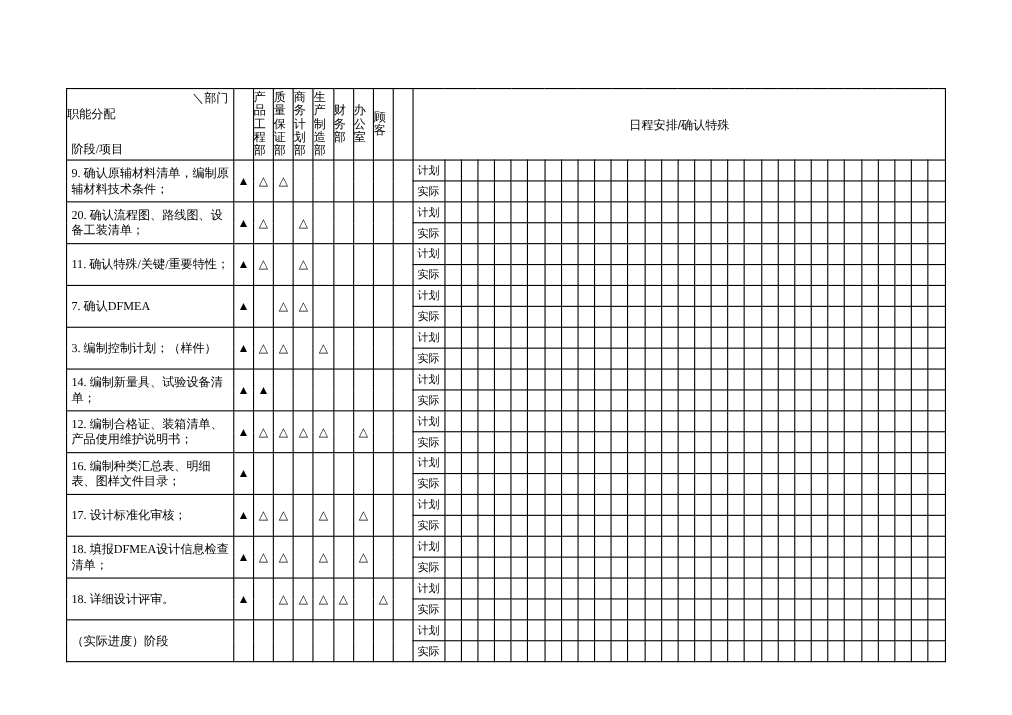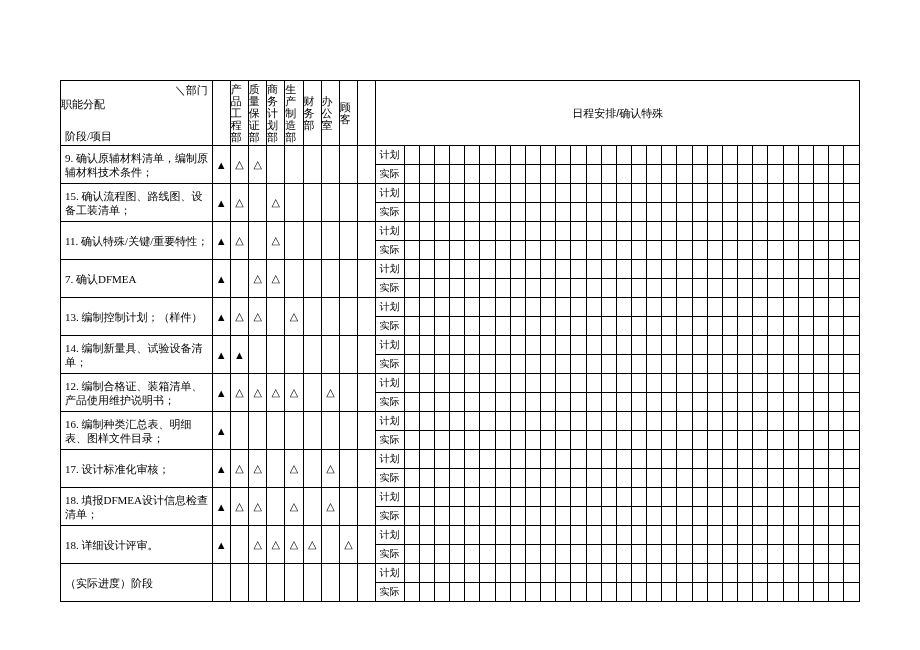--- a/index.html
+++ b/index.html
@@ -156,21 +156,21 @@
         <td></td>
         <td></td>
         <td></td>
         <td></td>
         <td></td>
         <td></td>
         <td></td>
         <td></td>
       </tr>
       <tr>
-        <td rowspan="2" class="task-col">15. 确认流程图、路线图、设备工装清单；</td>
+        <td rowspan="2" class="task-col">20. 确认流程图、路线图、设备工装清单；</td>
         <td rowspan="2" class="sym">▲</td>
         <td rowspan="2" class="sym">△</td>
         <td rowspan="2" class="sym"></td>
         <td rowspan="2" class="sym">△</td>
         <td rowspan="2" class="sym"></td>
         <td rowspan="2" class="sym"></td>
         <td rowspan="2" class="sym"></td>
         <td rowspan="2" class="sym"></td>
         <td rowspan="2" class="sym"></td>
         <td class="plan-col">计划</td>
@@ -384,21 +384,21 @@
         <td></td>
         <td></td>
         <td></td>
         <td></td>
         <td></td>
         <td></td>
         <td></td>
         <td></td>
       </tr>
       <tr>
-        <td rowspan="2" class="task-col">13. 编制控制计划；（样件）</td>
+        <td rowspan="2" class="task-col">3. 编制控制计划；（样件）</td>
         <td rowspan="2" class="sym">▲</td>
         <td rowspan="2" class="sym">△</td>
         <td rowspan="2" class="sym">△</td>
         <td rowspan="2" class="sym"></td>
         <td rowspan="2" class="sym">△</td>
         <td rowspan="2" class="sym"></td>
         <td rowspan="2" class="sym"></td>
         <td rowspan="2" class="sym"></td>
         <td rowspan="2" class="sym"></td>
         <td class="plan-col">计划</td>

